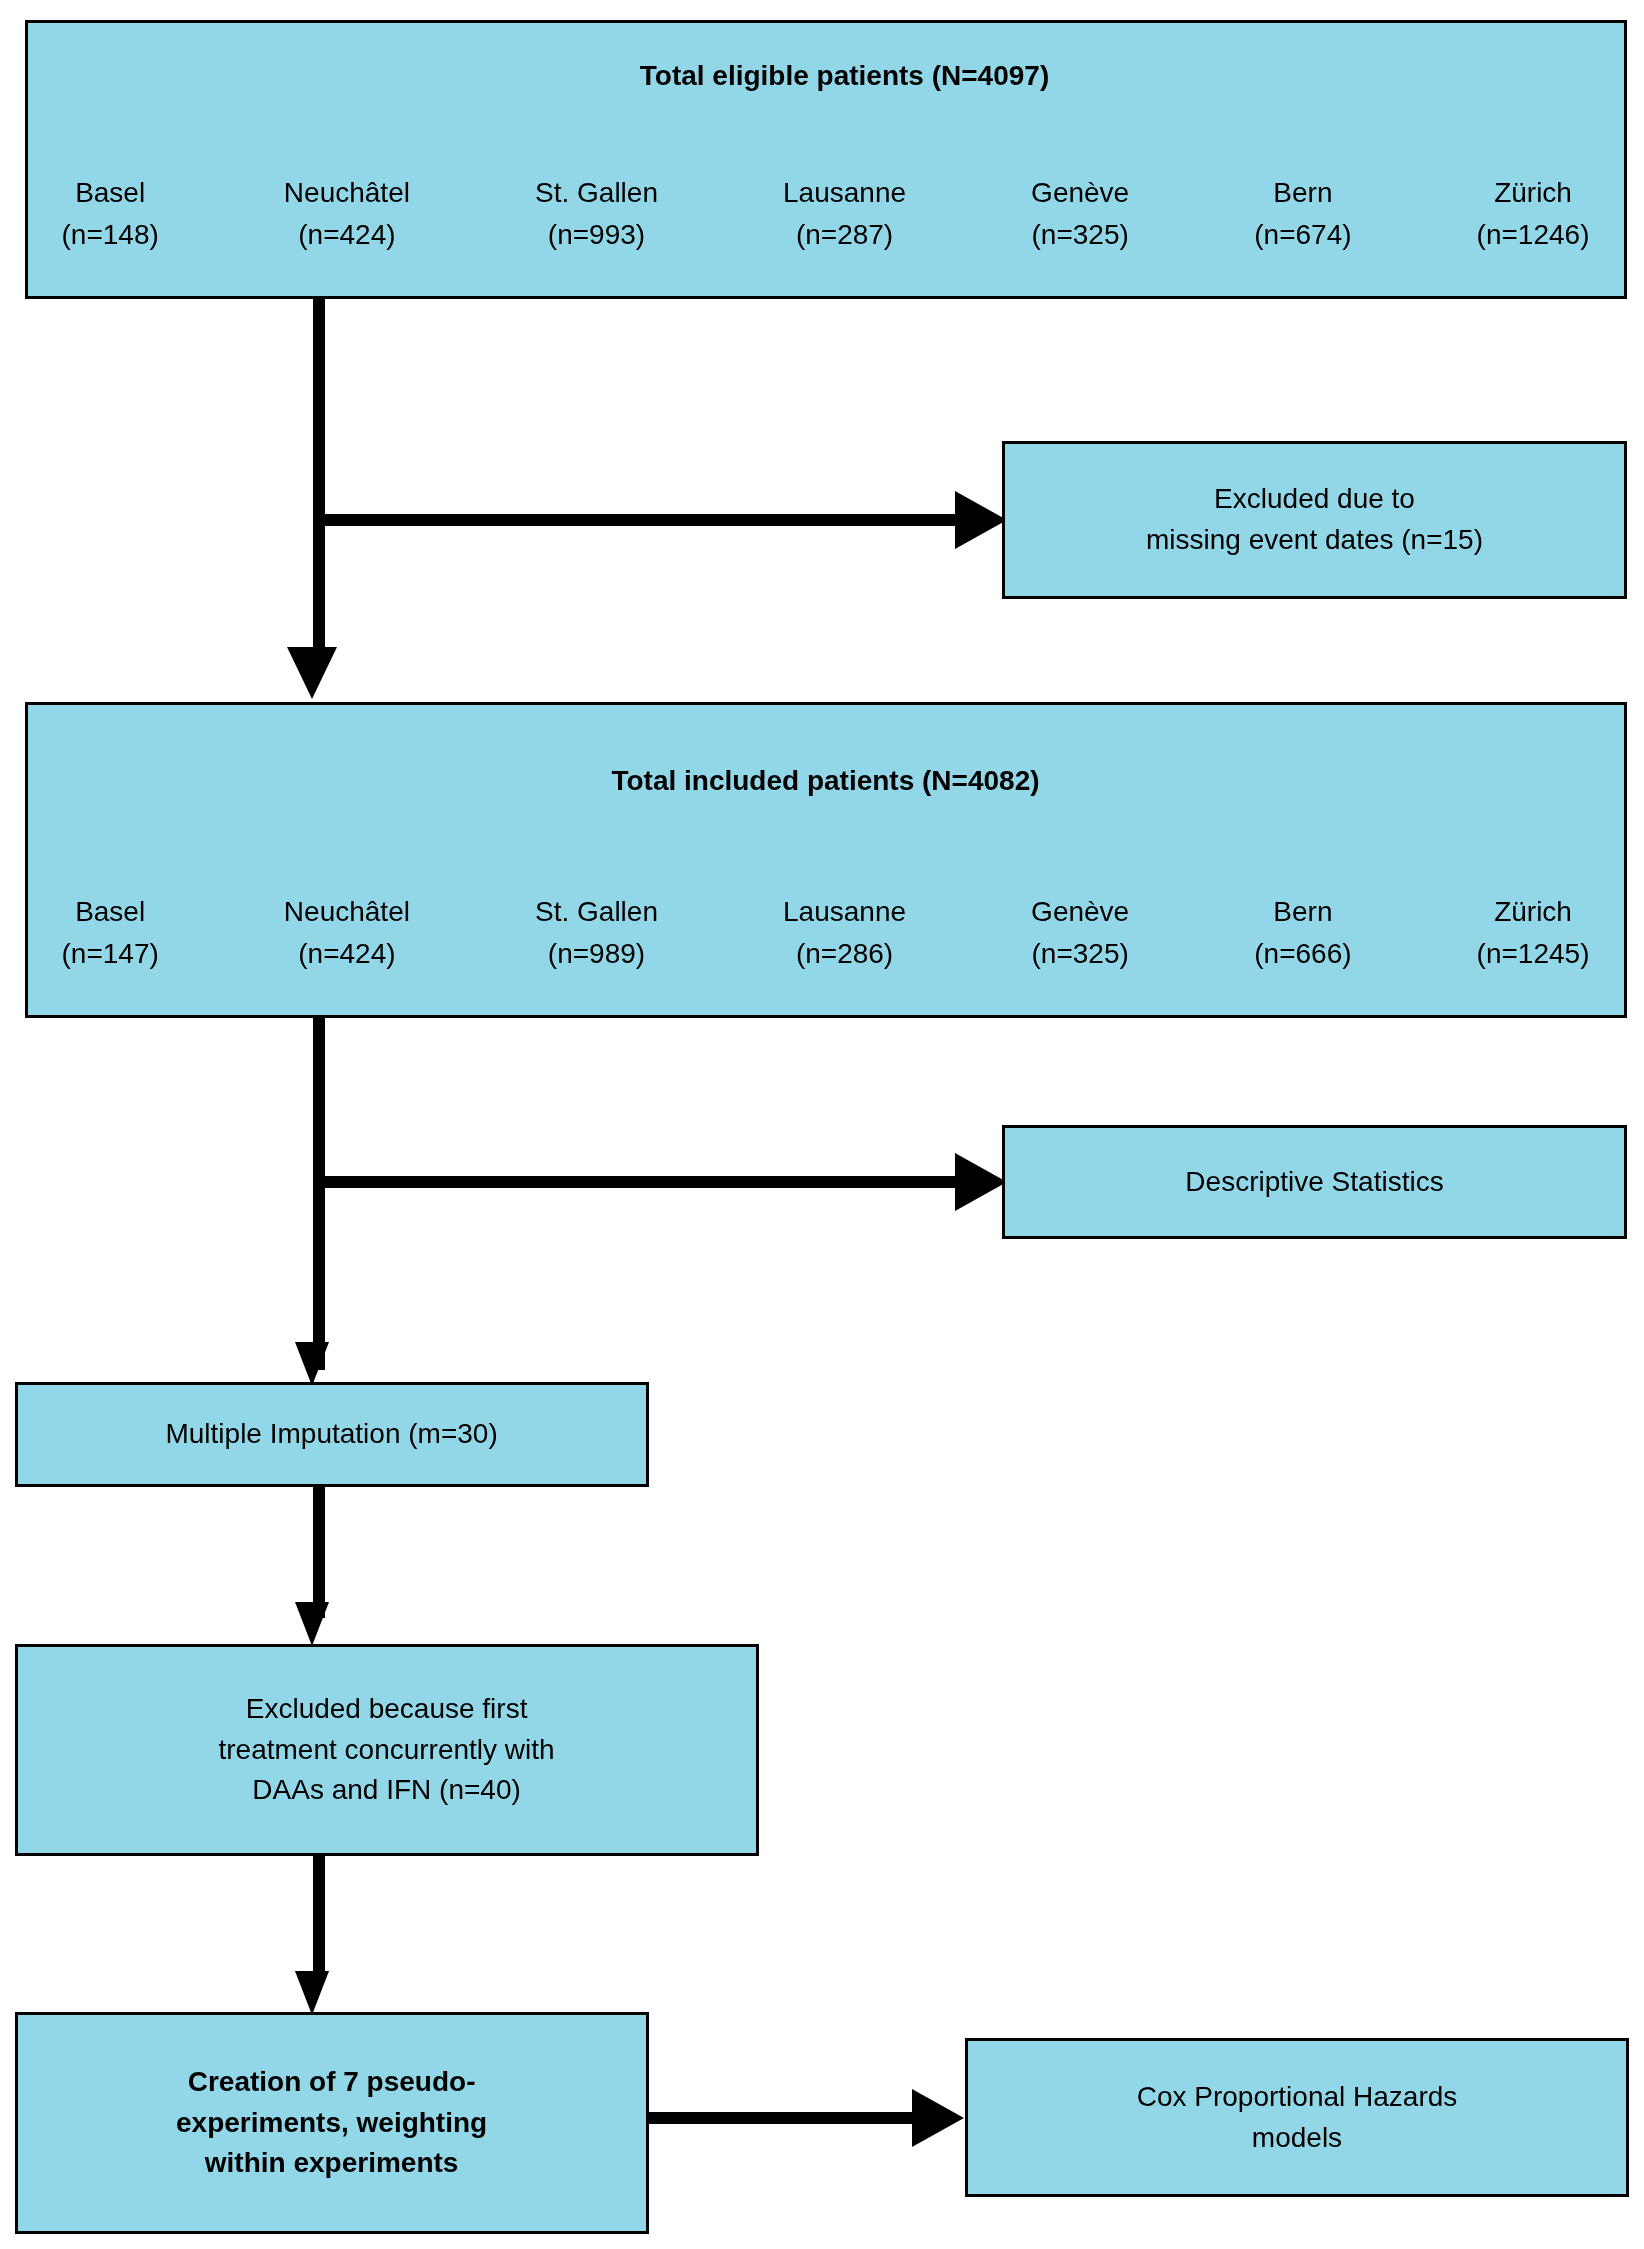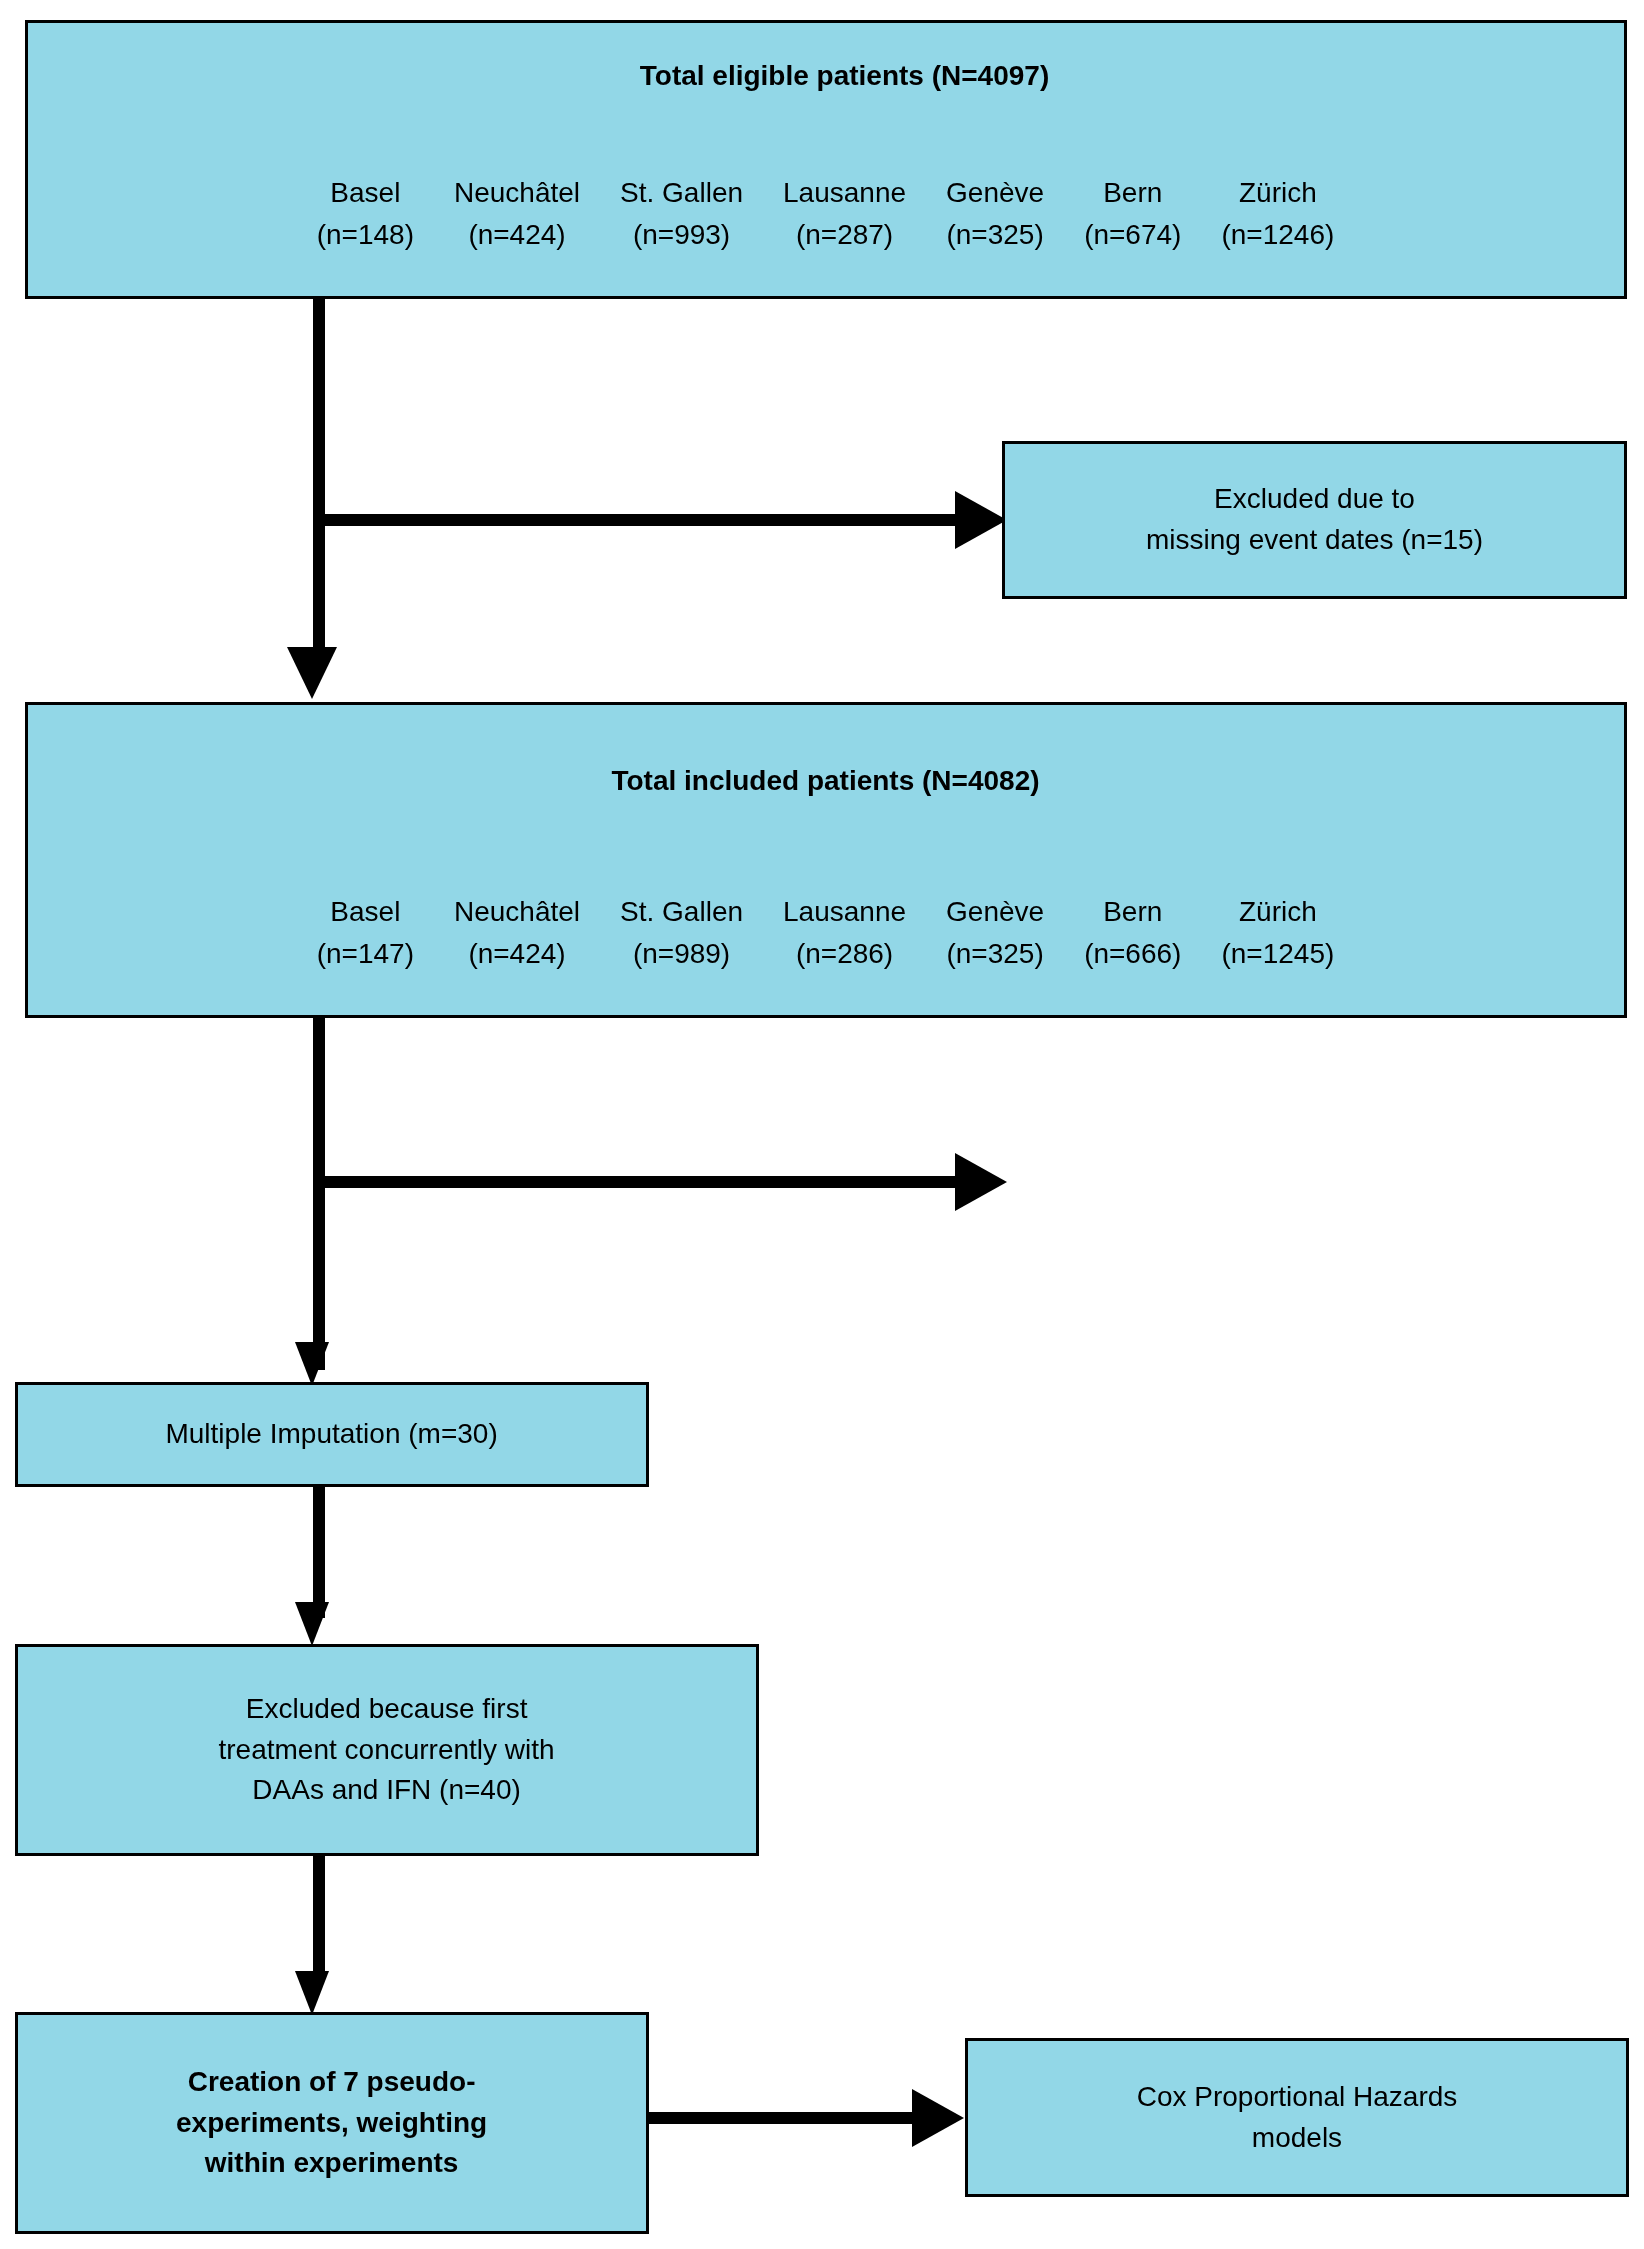--- a/index.html
+++ b/index.html
@@ -49,21 +49,21 @@
   #box-excluded-daa   { left: 14.6px;  top: 1644px; width: 744px;  height: 212px; }
   #box-pseudo         { left: 14.6px;  top: 2012px; width: 634px;  height: 222px; font-weight: bold; }
   #box-cox            { left: 965px; top: 2038px; width: 664px; height: 159px; }
 
   
   .centers {
     position: absolute;
     left: 0;
     right: 0;
     display: flex;
-    justify-content: center;
+    justify-content: space-between;
     padding: 0 34px;
     box-sizing: border-box;
     gap: 40px;
   }
   #box-eligible .centers { top: 149px; }
   #box-included .centers { top: 186px; }
   .center-item {
     text-align: center;
     font-size: 28px;
     line-height: 1.5;
@@ -206,20 +206,23 @@
         <div>(n=1245)</div>
       </div>
     </div>
   </div>
 
   <div class="vline" id="v-main-2"></div>
   <div class="arrow-down thin" id="a-main-2"></div>
   <div class="hline" id="h-branch-2"></div>
   <div class="arrow-right" id="a-branch-2"></div>
 
+  <div class="box" id="box-descriptive">
+    <div class="box-text">Descriptive Statistics</div>
+  </div>
 
   <div class="box" id="box-imputation">
     <div class="box-text">Multiple Imputation (m=30)</div>
   </div>
 
   <div class="vline" id="v-main-3"></div>
   <div class="arrow-down thin" id="a-main-3"></div>
 
   <div class="box" id="box-excluded-daa">
     <div class="box-text">Excluded because first</div>

